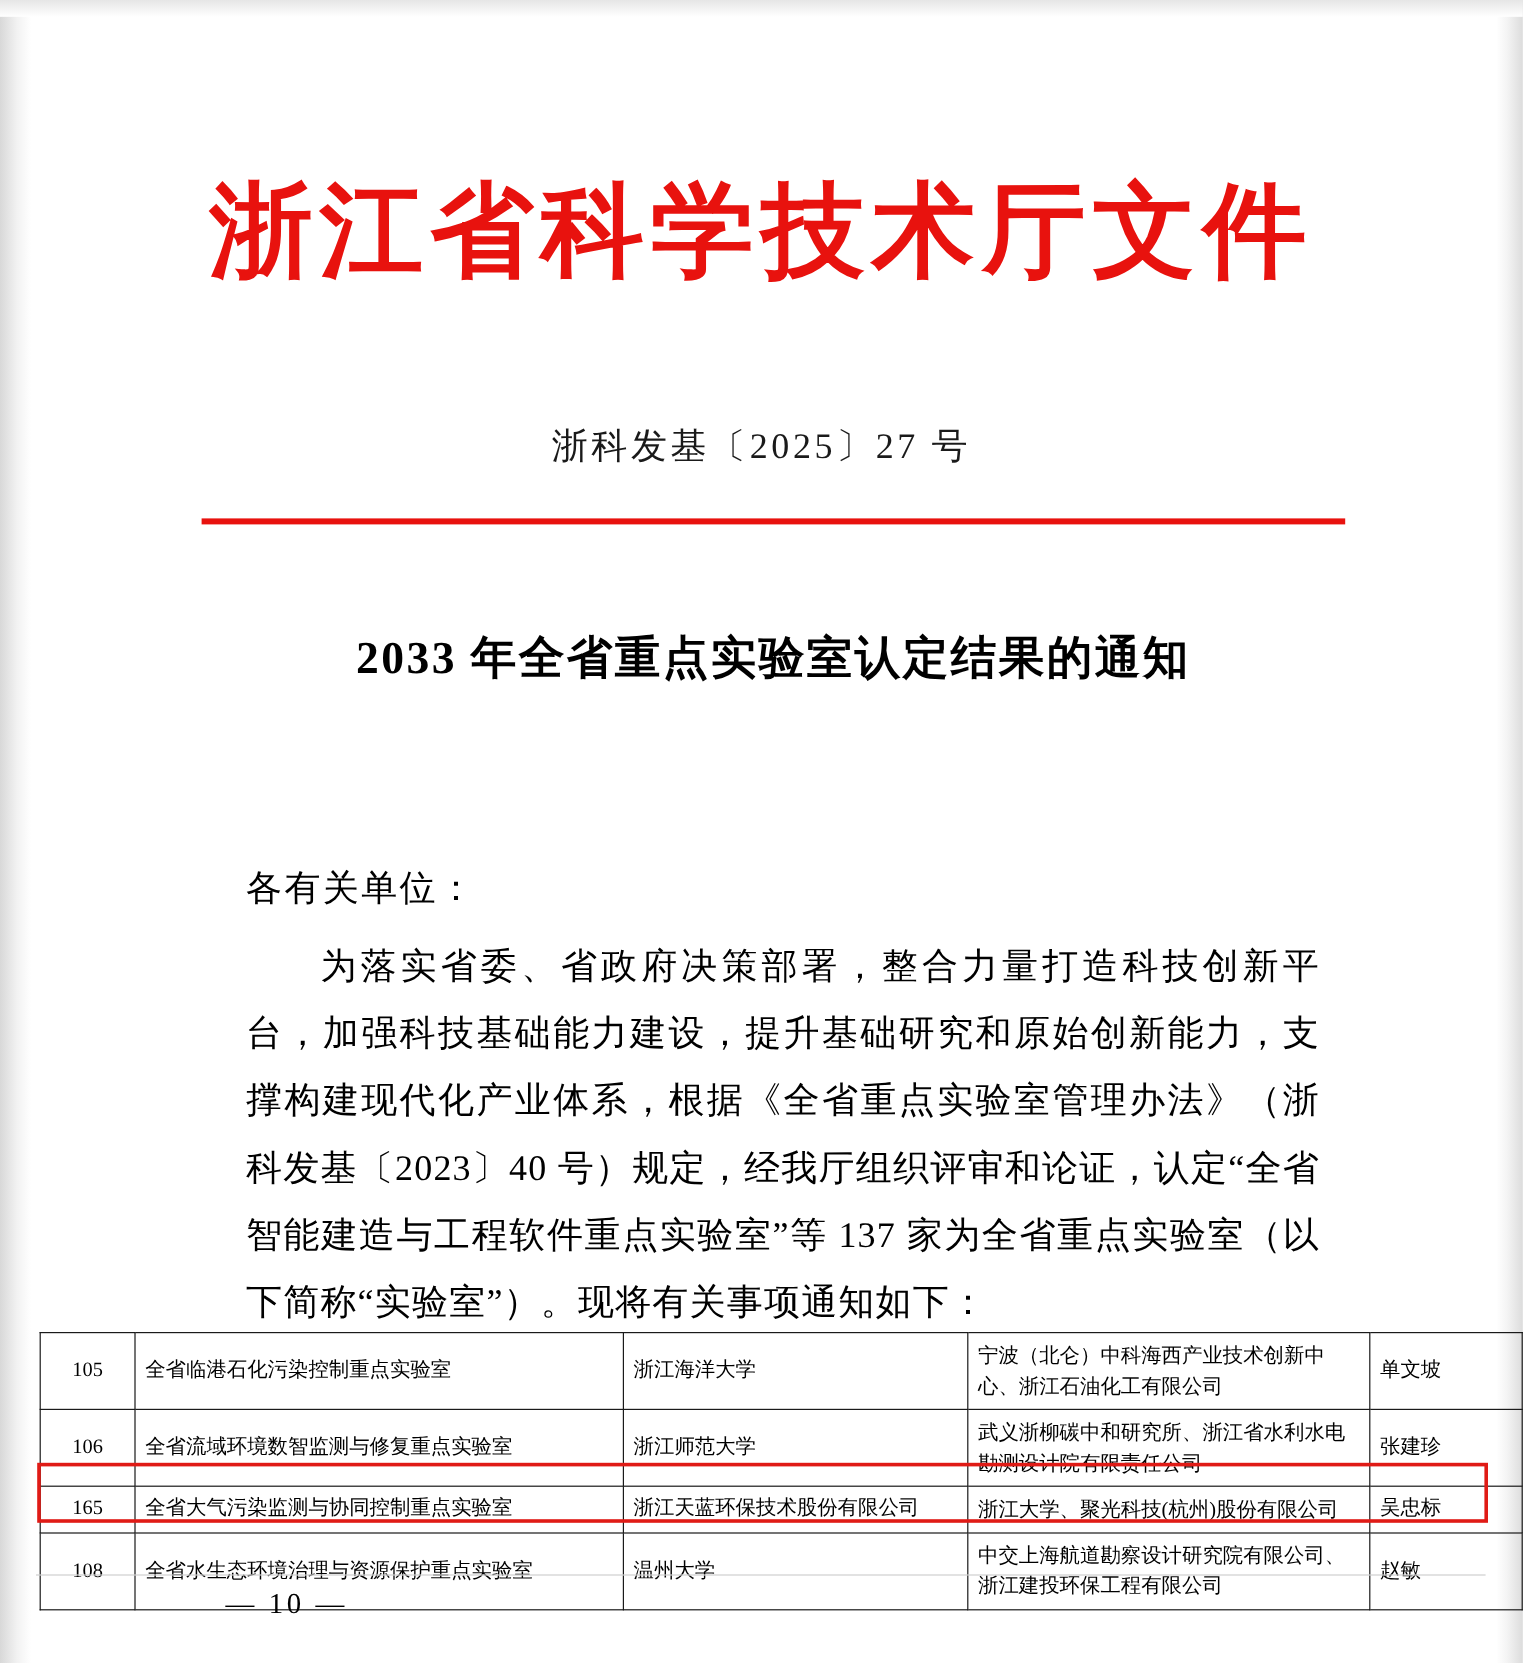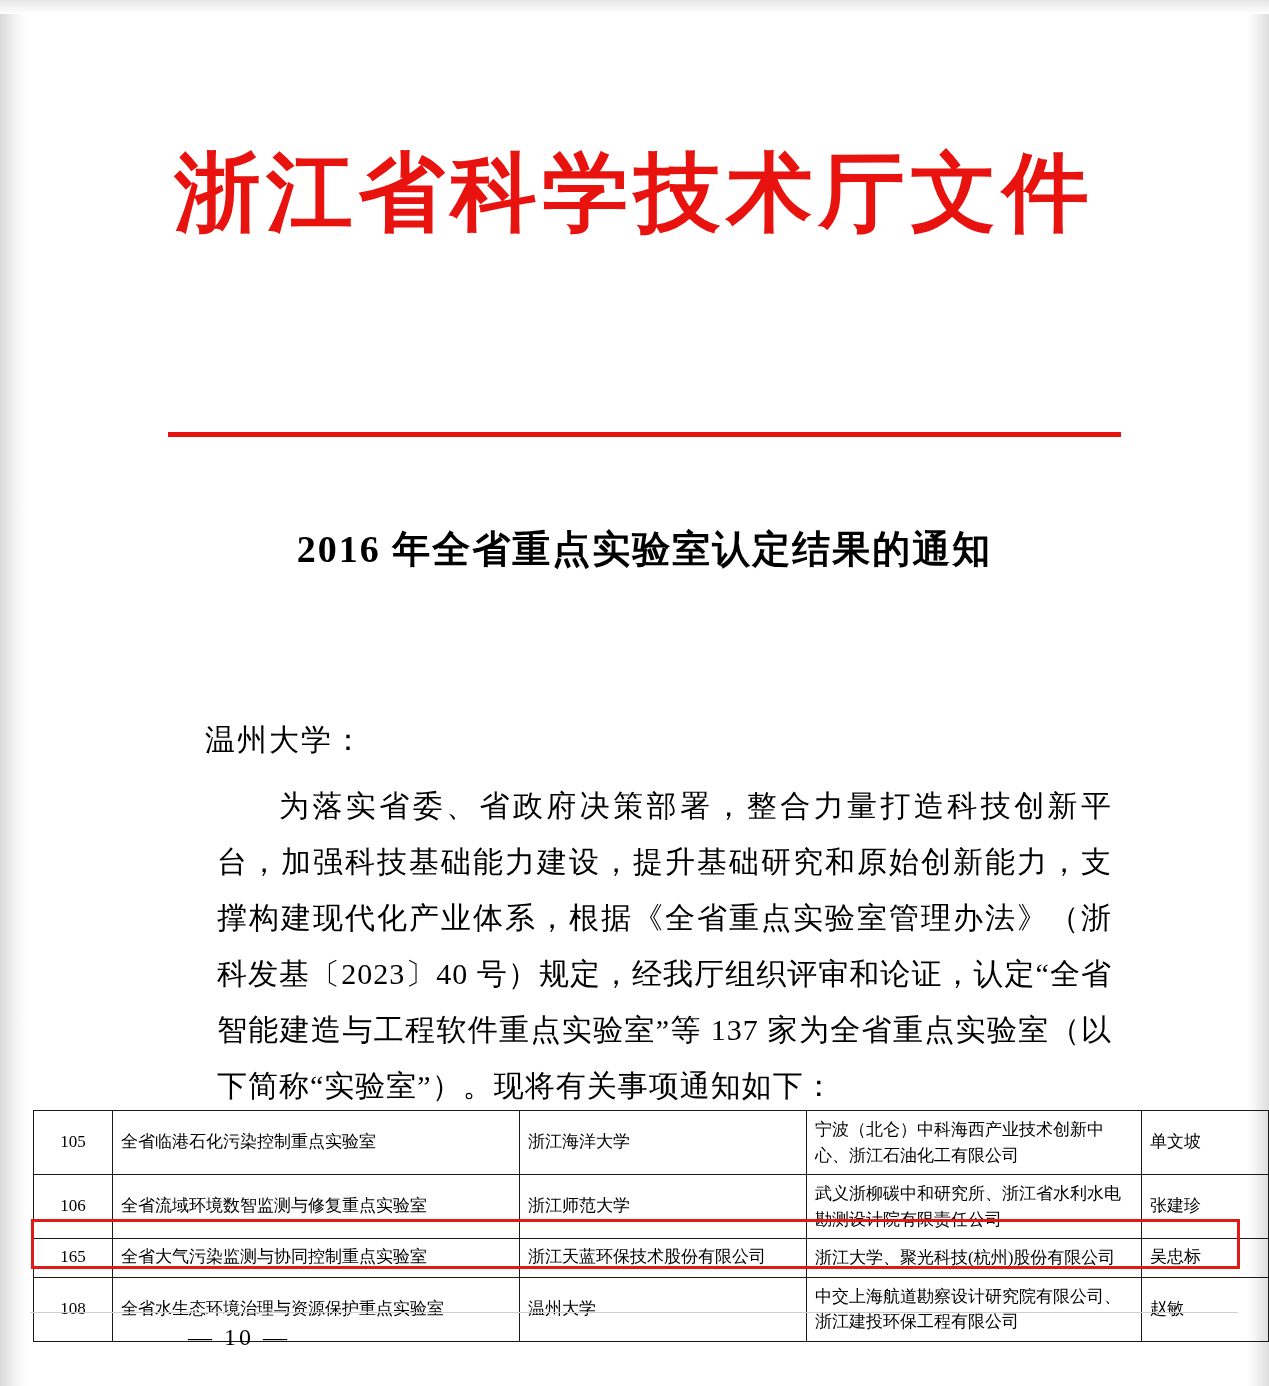--- a/index.html
+++ b/index.html
@@ -108,21 +108,20 @@
   .body-text {
     position: absolute;
     left: 205px;
     top: 778px;
     width: 895px;
     font-size: 30px;
     line-height: 56px;
     letter-spacing: 1px;
     text-align: justify;
     text-indent: 62px;
-    margin-left: 12px;
   }
 
   
   .table-wrap {
     position: absolute;
     left: 33px;
     top: 1110px;
     width: 1205px;
   }
   table.lab-table {
@@ -196,28 +195,29 @@
 <body>
 
 <div class="page">
 
   <div class="scan-edge-left"></div>
   <div class="scan-edge-right"></div>
   <div class="scan-edge-top"></div>
 
   <div class="masthead">浙江省科学技术厅文件</div>
 
+  <div class="doc-number">浙科发基〔2025〕27 号</div>
 
   <div class="red-rule"></div>
 
   <div class="doc-title">
-    <span class="line2">2016 年全省重点实验室认定结果的通知</span>
+    <span class="line2">2033 年全省重点实验室认定结果的通知</span>
   </div>
 
-  <div class="salutation">温州大学：</div>
+  <div class="salutation">各有关单位：</div>
 
   <div class="body-text">为落实省委、省政府决策部署，整合力量打造科技创新平台，加强科技基础能力建设，提升基础研究和原始创新能力，支撑构建现代化产业体系，根据《全省重点实验室管理办法》（浙科发基〔2023〕40 号）规定，经我厅组织评审和论证，认定“全省智能建造与工程软件重点实验室”等 137 家为全省重点实验室（以下简称“实验室”）。现将有关事项通知如下：</div>
 
   <div class="table-wrap">
     <table class="lab-table">
       <tbody>
         <tr>
           <td class="col-no">105</td>
           <td class="col-name">全省临港石化污染控制重点实验室</td>
           <td class="col-host">浙江海洋大学</td>

